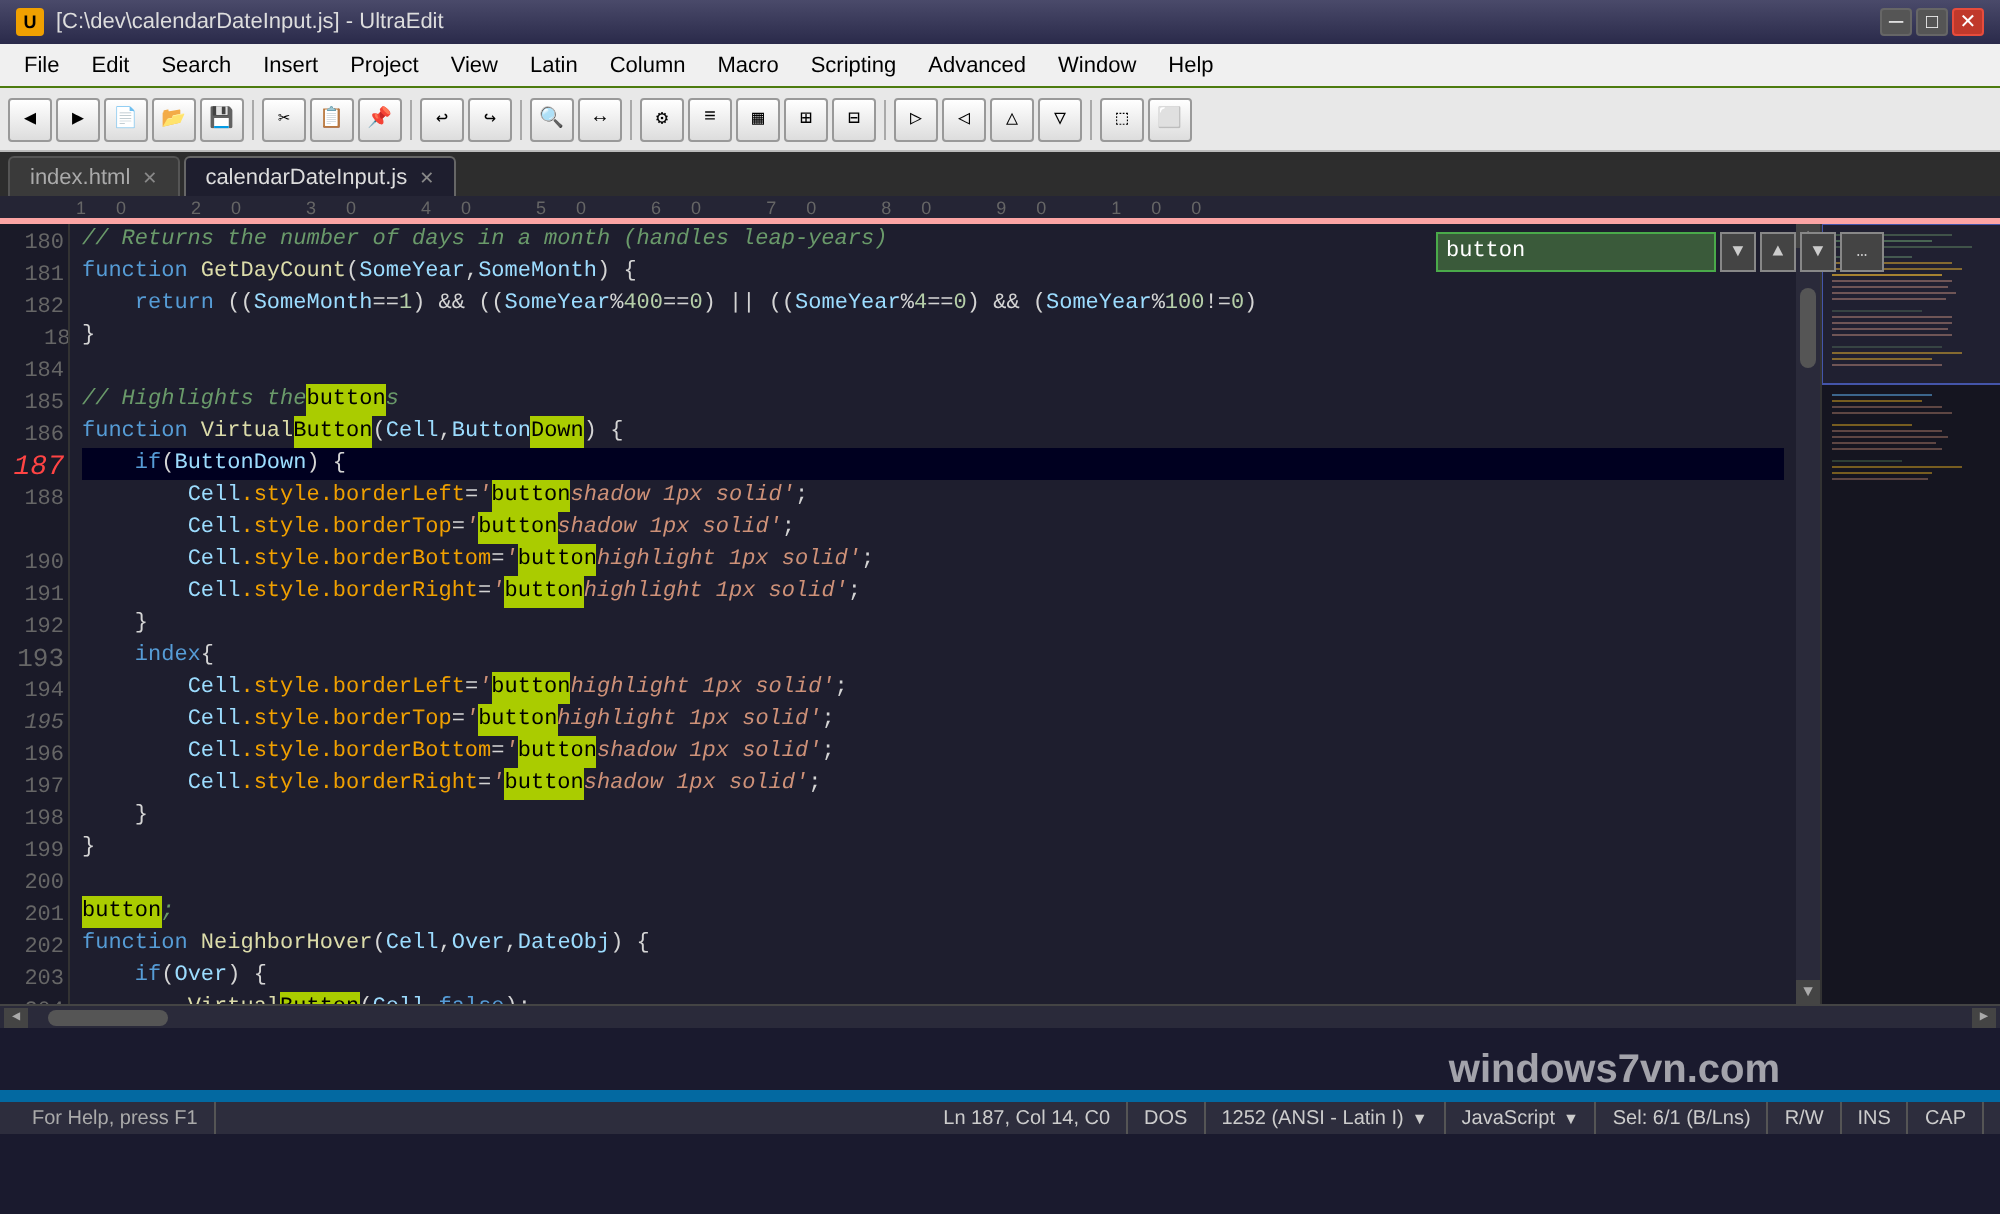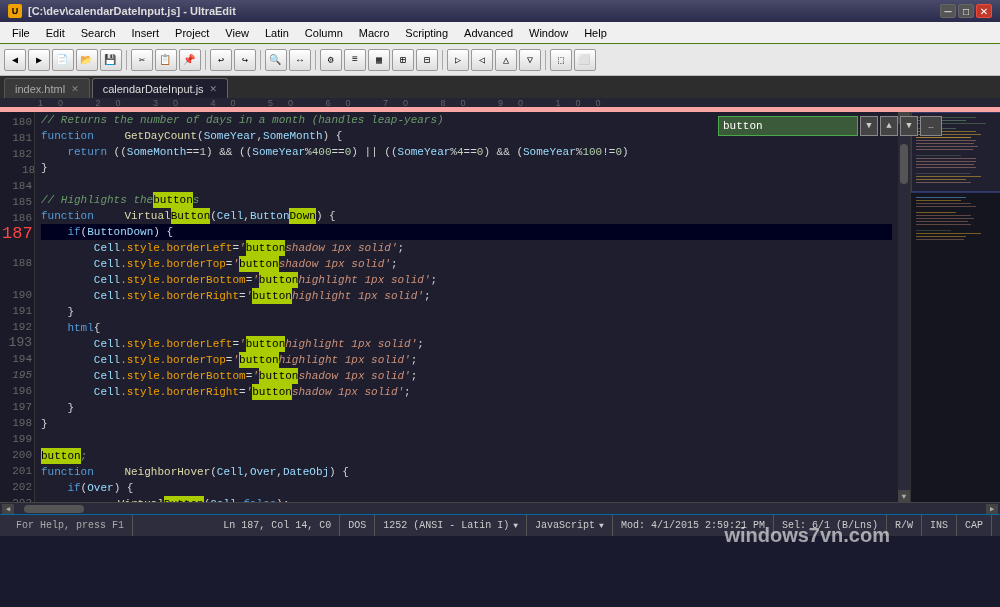--- a/index.html
+++ b/index.html
@@ -12,21 +12,21 @@
       display: flex;
       align-items: center;
       justify-content: space-between;
       padding: 0 8px;
       color: #fff;
       font-size: 11px;
       font-family: Arial, sans-serif;
     }
     .title-bar-left { display: flex; align-items: center; gap: 6px; }
     .title-bar-icon { width: 14px; height: 14px; background: #f0a000; border-radius: 2px; display: flex; align-items: center; justify-content: center; font-size: 9px; color: #000; font-weight: bold; }
-    .title-bar-title { font-size: 11px; color: #ddd; font-weight: bold; }
+    .title-bar-title { font-size: 11px; color: #ddd; }
     .title-bar-controls { display: flex; gap: 2px; }
     .title-btn { width: 16px; height: 14px; display: flex; align-items: center; justify-content: center; font-size: 10px; cursor: pointer; border: 1px solid #666; background: #555; color: #fff; border-radius: 2px; }
     .title-btn.close { background: #c0392b; border-color: #e74c3c; }
 
     
     .menu-bar {
       height: 22px;
       background: #f0f0f0;
       display: flex;
       align-items: center;
@@ -142,21 +142,21 @@
       font-size: 11px;
       padding: 2px 4px;
     }
     .code-line {
       height: 16px;
       white-space: nowrap;
       display: flex;
     }
     .col-comment { color: #6a9a6a; font-style: italic; }
     .col-keyword { color: #569cd6; }
-    .col-func { color: #dcdcaa; margin-left: 24px; }
+    .col-func { color: #dcdcaa; }
     .col-param { color: #9cdcfe; }
     .col-string { color: #ce9178; font-style: italic; }
     .col-normal { color: #d4d4d4; }
     .col-orange { color: #f0a000; }
     .highlight-yellow { background: #aacc00; color: #000; }
     .col-number { color: #b5cea8; }
 
     
     .minimap {
       width: 90px;
@@ -183,24 +183,25 @@
     }
 
     
     .status-bar {
       height: 22px;
       background: #2d2d3d;
       display: flex;
       align-items: center;
       padding: 0 8px;
       font-size: 10px;
-      font-family: Liberation Mono, monospace;
+      font-family: Liberation Sans, sans-serif;
       color: #ccc;
-      border-top: 1px solid #0369a1;
+      border-top: 6px solid #0369a1;
       gap: 0;
+      margin-top: 31px;
     }
     .status-item {
       padding: 0 8px;
       border-right: 1px solid #555;
       height: 100%;
       display: flex;
       align-items: center;
       font-size: 10px;
     }
     .status-item:first-child { color: #aaa; }
@@ -219,21 +220,21 @@
       height: 8px;
       background: #555;
       border-radius: 4px;
       margin-left: 10px;
     }
 
     
     .ruler {
       height: 14px;
       background: #252535;
-      border-bottom: 5px solid #fca5a5;
+      border-bottom: 3px solid #fca5a5;
       display: flex;
       align-items: center;
       padding-left: 38px;
       overflow: hidden;
     }
     .ruler-inner {
       font-size: 9px;
       color: #666;
       font-family: Arial, sans-serif;
       letter-spacing: 15px;
@@ -344,22 +345,22 @@
   <div class="editor-container" style="position:relative; display:flex; height:390px; background:#1e1e2e; overflow:hidden;">
 
     <div class="line-numbers">
       <div style="color:#666; font-size:11px; line-height:16px;">180</div>
       <div style="color:#666; font-size:11px; line-height:16px;">181</div>
       <div style="color:#666; font-size:11px; line-height:16px;">182</div>
       <div style="color:#666; font-size:11px; line-height:16px;margin-left:20px;">183</div>
       <div style="color:#666; font-size:11px; line-height:16px;">184</div>
       <div style="color:#666; font-size:11px; line-height:16px;">185</div>
       <div style="color:#666; font-size:11px; line-height:16px;">186</div>
-      <div style="color:#ff4444; font-size:17px; line-height:16px;">187</div>
-      <div style="color:#666; font-size:11px; line-height:16px;margin-top:13px;">188</div>
+      <div style="color:#ff4444; font-size:14px; line-height:16px;font-style:italic;">187</div>
+      <div style="color:#666; font-size:11px; line-height:16px;">188</div>
       <div style="color:#666; font-size:11px; line-height:16px;margin-left:32px;">189</div>
       <div style="color:#666; font-size:11px; line-height:16px;">190</div>
       <div style="color:#666; font-size:11px; line-height:16px;">191</div>
       <div style="color:#666; font-size:11px; line-height:16px;">192</div>
       <div style="color:#666; font-size:13px; line-height:16px;">193</div>
       <div style="color:#666; font-size:11px; line-height:16px;">194</div>
       <div style="color:#666; font-size:11px; line-height:16px;font-style:italic;">195</div>
       <div style="color:#666; font-size:11px; line-height:16px;">196</div>
       <div style="color:#666; font-size:11px; line-height:16px;">197</div>
       <div style="color:#666; font-size:11px; line-height:16px;">198</div>
@@ -492,21 +493,21 @@
           <span class="col-string">highlight 1px solid'</span>
         <span class="col-normal">;</span>
       </div>
 
       <div class="code-line">
         <span class="col-normal">&nbsp;&nbsp;&nbsp;&nbsp;}</span>
       </div>
 
       <div class="code-line">
         <span class="col-normal">&nbsp;&nbsp;&nbsp;&nbsp;</span>
-        <span class="col-keyword">html</span>
+        <span class="col-keyword">index</span>
         <span class="col-normal"> {</span>
       </div>
 
       <div class="code-line">
         <span class="col-normal">&nbsp;&nbsp;&nbsp;&nbsp;&nbsp;&nbsp;&nbsp;&nbsp;</span>
         <span class="col-param">Cell</span>
         <span class="col-orange">.style.borderLeft</span>
         <span class="col-normal"> = </span>
         <span class="col-string">'</span>
           <span class="highlight-yellow">button</span>
@@ -658,21 +659,20 @@
     <div class="status-item">Ln 187, Col 14, C0</div>
     <div class="status-item">DOS</div>
     <div class="status-item">
       <span>1252 (ANSI - Latin I)</span>
       <span style="margin-left:4px; font-size:8px;">▼</span>
     </div>
     <div class="status-item">
       <span>JavaScript</span>
       <span style="margin-left:4px; font-size:8px;">▼</span>
     </div>
-    <div class="status-item">Mod: 4/1/2015 2:59:21 PM</div>
     <div class="status-item">Sel: 6/1 (B/Lns)</div>
     <div class="status-item">R/W</div>
     <div class="status-item">INS</div>
     <div class="status-item">CAP</div>
   </div>
 
   <div class="watermark">windows7vn.com</div>
 
 </div>
 

